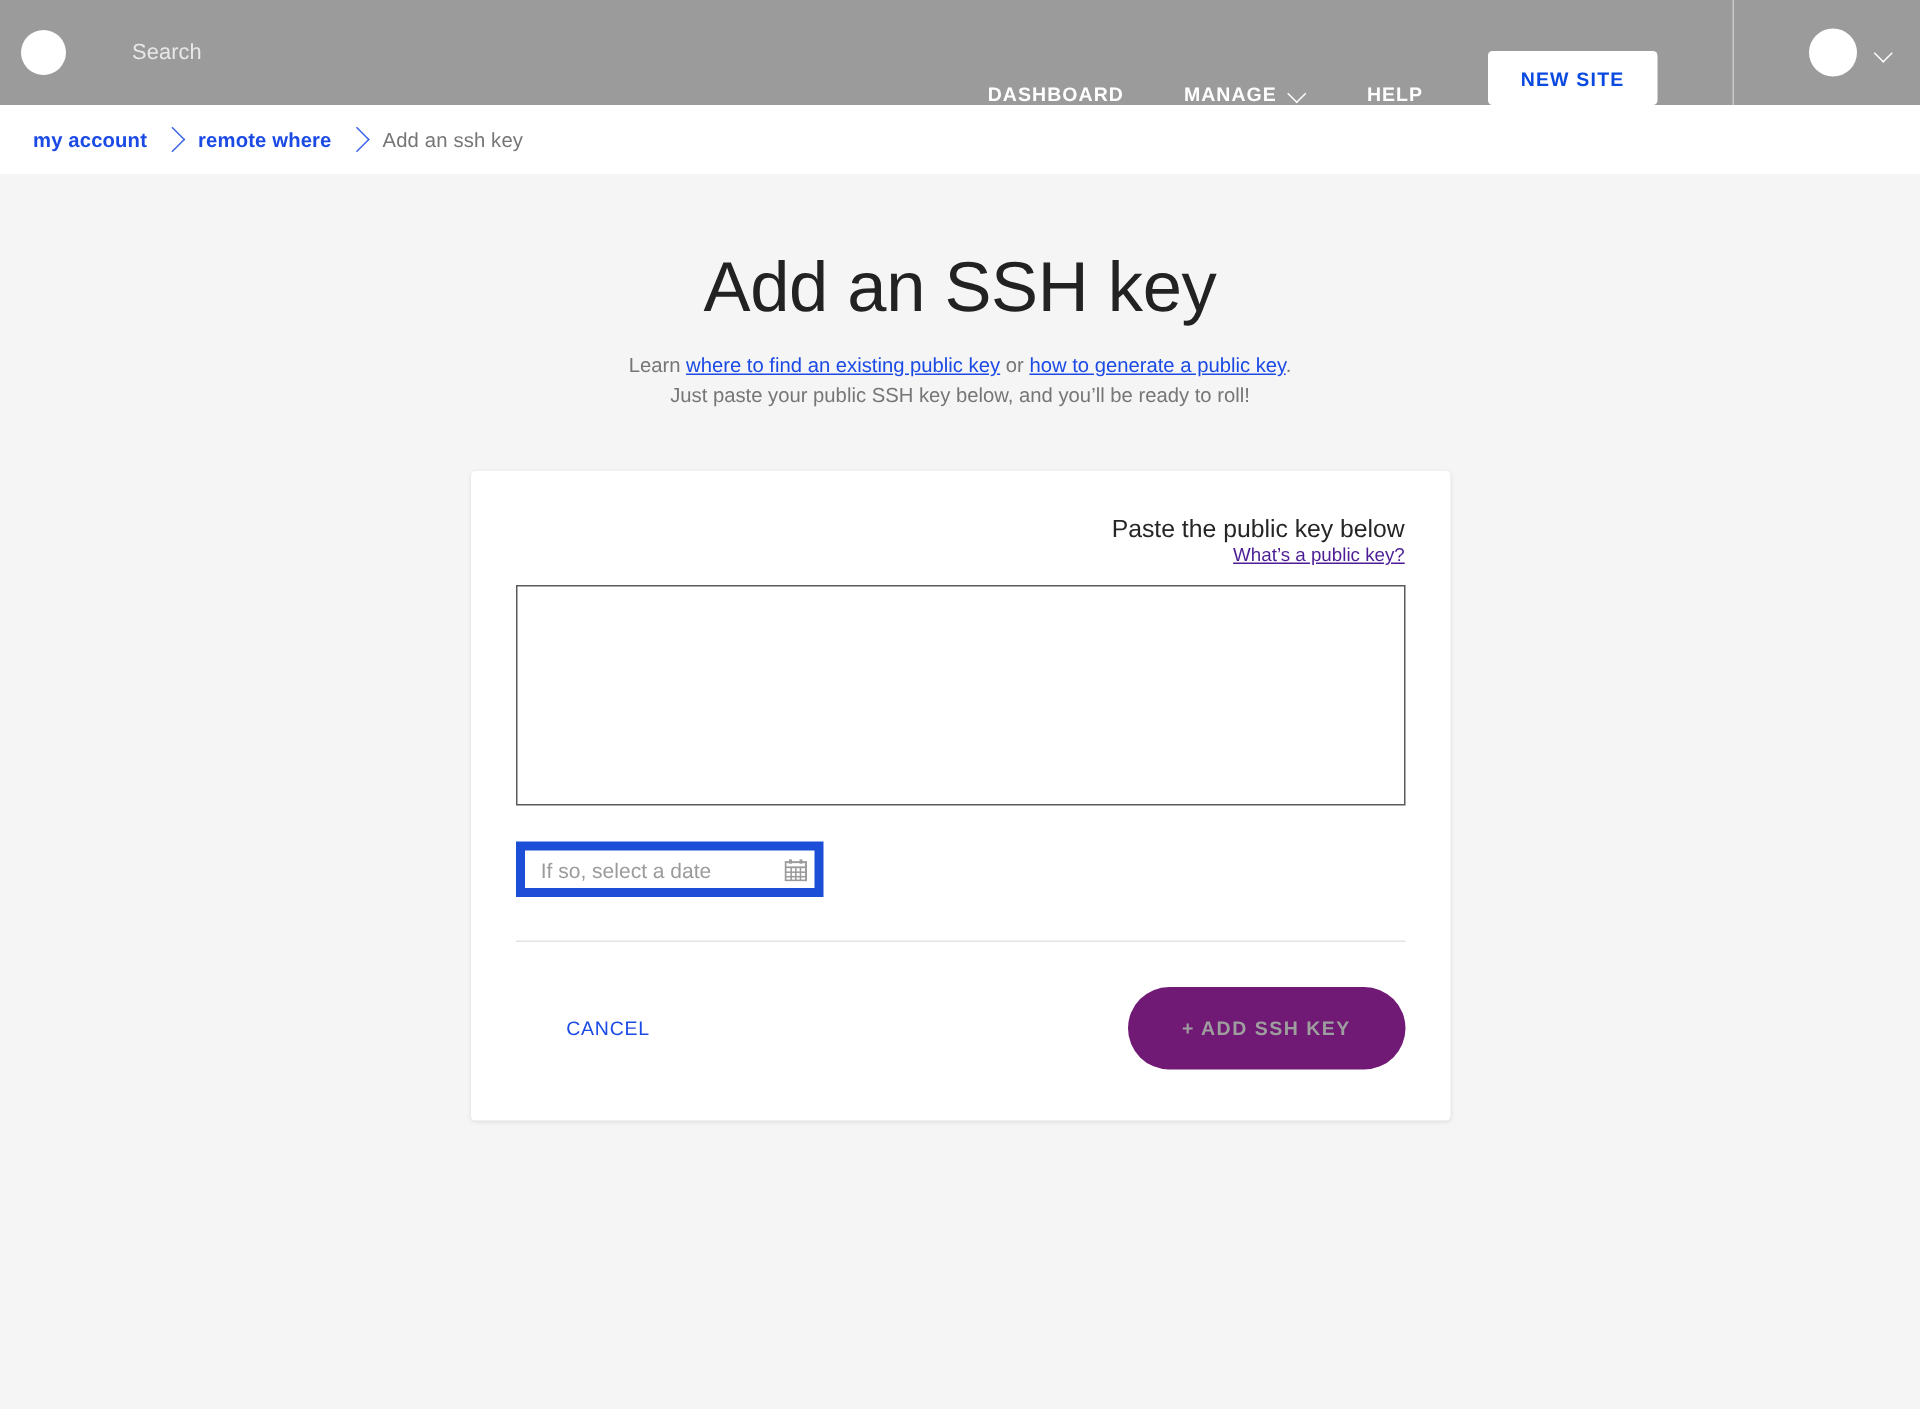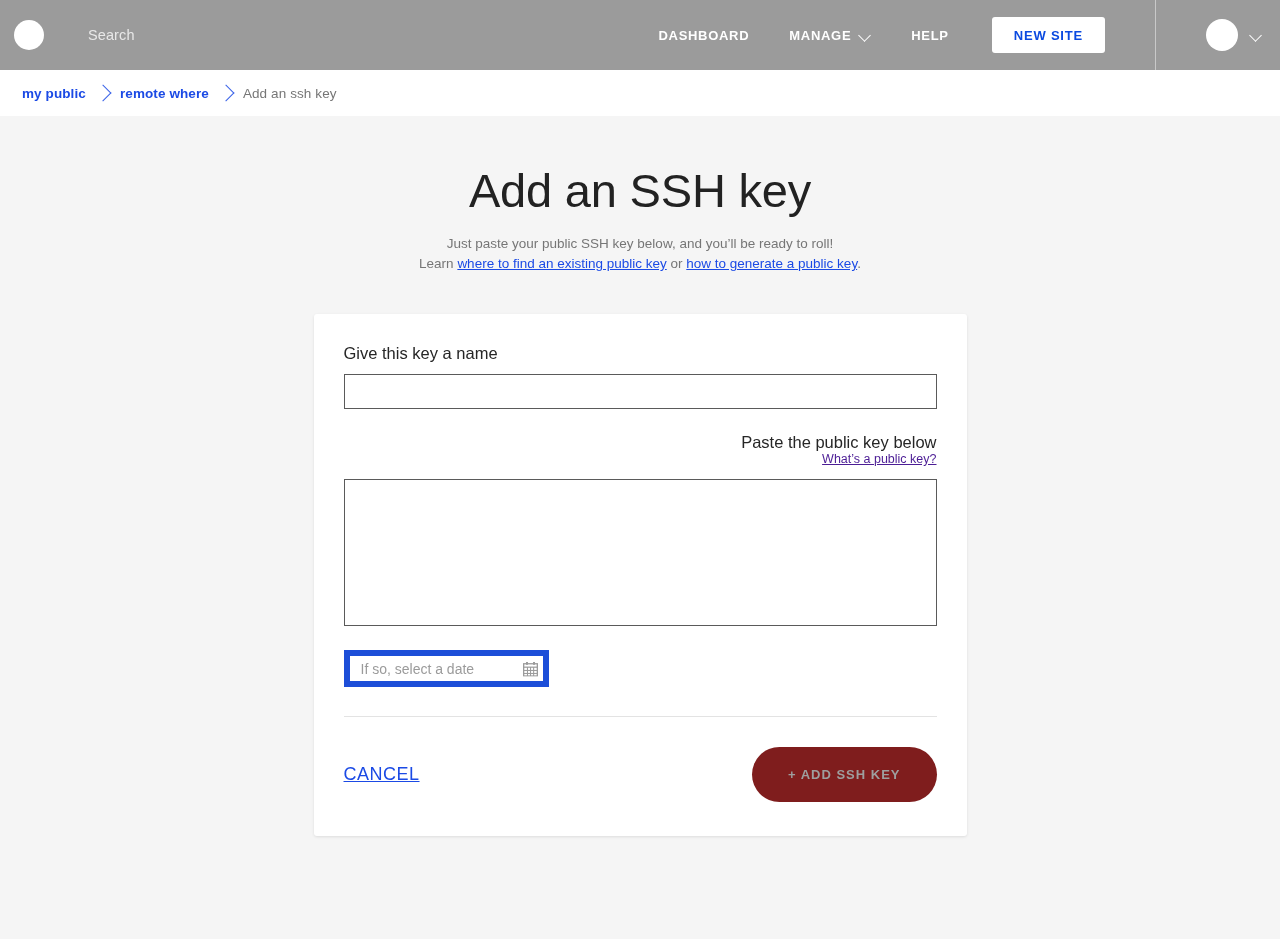--- a/index.html
+++ b/index.html
@@ -35,21 +35,21 @@
   .search-box {
     margin-left: 44px;
     color: #e8e8e8;
     font-size: 14.5px;
     letter-spacing: .1px;
     cursor: text;
   }
   .nav-spacer { flex: 1 1 auto; }
   .nav-right {
     display: flex;
-    align-items: center;
+    align-items: flex-end;
     height: 100%;
   }
   .nav-link {
     color: #ffffff;
     font-size: 13px;
     font-weight: bold;
     letter-spacing: .7px;
     text-transform: uppercase;
     text-decoration: none;
     padding: 0 0;
@@ -257,28 +257,28 @@
     margin: 29px 0 0 0;
   }
   .actions {
     display: flex;
     align-items: center;
     justify-content: space-between;
     margin-top: 30px;
   }
   .cancel-link {
     color: #1b4ae5;
-    font-size: 18px;
+    font-size: 13px;
     letter-spacing: .5px;
-    text-decoration: underline;
     text-transform: uppercase;
     cursor: pointer;
+    margin-left: 34px;
   }
   .btn-submit {
-    background: #7f1d1d;
+    background: #701a75;
     color: #9e9e9e;
     border: none;
     border-radius: 34px;
     height: 55px;
     padding: 0 36px;
     font-size: 13px;
     font-weight: bold;
     letter-spacing: 1px;
     font-family: "Liberation Sans", sans-serif;
     cursor: default;
@@ -312,42 +312,38 @@
 
   <div class="nav-divider"></div>
 
   <div class="account-area">
     <div class="avatar"></div>
     <span class="chev"></span>
   </div>
 </div>
 
 <div class="breadcrumb-bar">
-  <a class="crumb-link">my public</a>
+  <a class="crumb-link">my account</a>
   <span class="crumb-sep"></span>
   <a class="crumb-link">remote where</a>
   <span class="crumb-sep"></span>
   <span class="crumb-current">Add an ssh key</span>
 </div>
 
 <div class="main">
 
   <h1 class="page-title">Add an SSH key</h1>
 
   <div class="page-sub">
+    <div><span>Learn </span><a>where to find an existing public key</a><span> or </span><a>how to generate a public key</a><span>.</span></div>
     <div>Just paste your public SSH key below, and you’ll be ready to roll!</div>
-    <div><span>Learn </span><a>where to find an existing public key</a><span> or </span><a>how to generate a public key</a><span>.</span></div>
   </div>
 
   <div class="card">
 
-    <div class="field-block">
-      <label class="field-label">Give this key a name</label>
-      <input class="text-input" type="text" placeholder="" style="">
-    </div>
 
     <div class="field-block">
       <div class="label-row">
         <label class="field-label">Paste the public key below</label>
         <a class="help-link">What’s a public key?</a>
       </div>
       <textarea class="key-textarea" placeholder="" style=""></textarea>
     </div>
 
     <div class="field-block">

